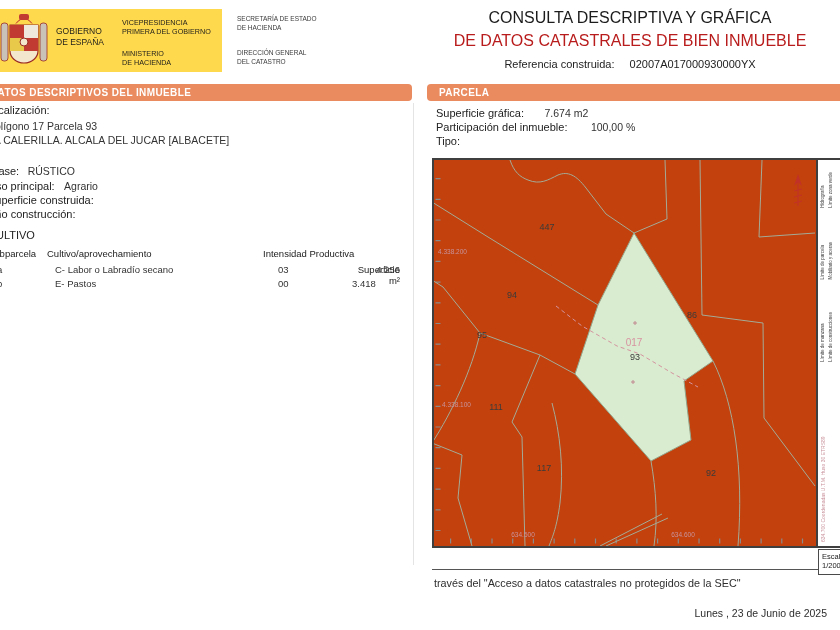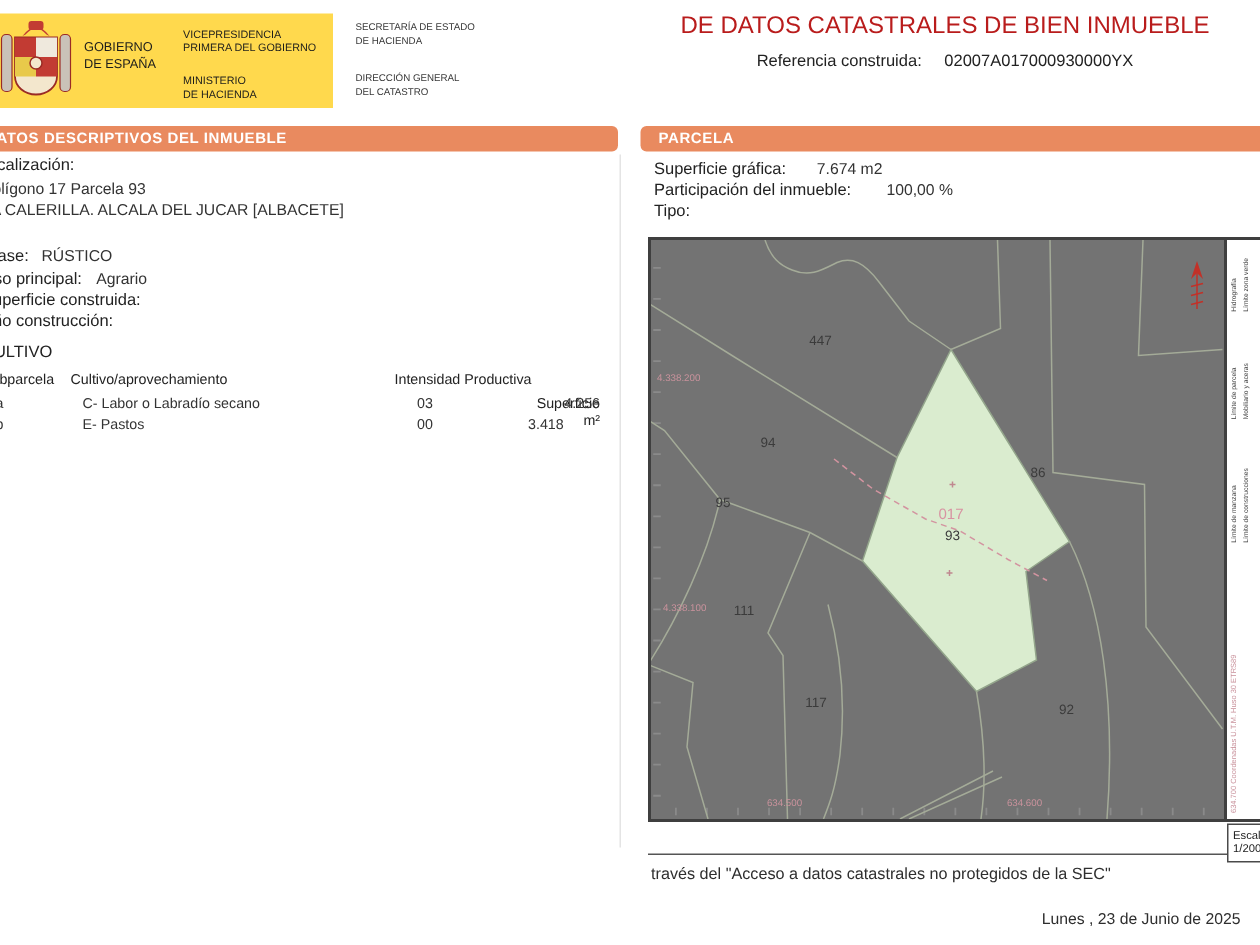--- a/index.html
+++ b/index.html
@@ -40,20 +40,21 @@
 PRIMERA DEL GOBIERNO</div>
   <div class="abs pre b" style="left:126px;top:40px;font-size:7.2px;line-height:1.3;color:#1d1d1b">MINISTERIO
 DE HACIENDA</div>
 </div>
 <div class="abs pre b" style="left:237px;top:14px;font-size:6.5px;line-height:1.4;color:#3a3a3a">SECRETARÍA DE ESTADO
 DE HACIENDA</div>
 <div class="abs pre b" style="left:237px;top:48px;font-size:6.5px;line-height:1.4;color:#3a3a3a">DIRECCIÓN GENERAL
 DEL CATASTRO</div>
 
 <div class="abs" style="left:428px;top:6px;width:404px;text-align:center">
+  <div class="b" style="font-size:16px;line-height:1.45;color:#1c1c1c">CONSULTA DESCRIPTIVA Y GRÁFICA</div>
   <div class="b" style="font-size:16px;line-height:1.45;color:#b91c1c">DE DATOS CATASTRALES DE BIEN INMUEBLE</div>
   <div style="margin-top:6px;font-size:11px">
     <span class="b">Referencia construida:</span>
     <span style="margin-left:12px">02007A017000930000YX</span>
   </div>
 </div>
 
 <div class="abs" style="left:413px;top:103px;width:1px;height:462px;background:#e4e4e4"></div>
 
 <div class="banner" style="left:-14px;top:84px;width:422px;padding-left:4px">DATOS DESCRIPTIVOS DEL INMUEBLE</div>
@@ -108,21 +109,21 @@
 </div>
 <div class="abs" style="left:436px;top:117px">
   <span class="t11 b">Participación del inmueble:</span>
   <span class="t105" style="margin-left:19px">100,00 %</span>
 </div>
 <div class="abs" style="left:436px;top:131px">
   <span class="t11 b">Tipo:</span>
   <span class="t105" style="margin-left:5px"></span>
 </div>
 
-<div class="abs" style="left:432px;top:158px;width:382px;height:386px;border:2px solid #3f3f3f;background:#737373">
+<div class="abs" style="left:432px;top:158px;width:382px;height:386px;border:2px solid #3f3f3f;background:#c2410c">
   <svg width="382" height="386" viewBox="0 0 382 386">
 
     <line x1="4" y1="18" x2="4" y2="380" stroke="#8a8a8a" stroke-width="5" stroke-dasharray="1.2 19.5"></line>
     <line x1="16" y1="381" x2="378" y2="381" stroke="#8a8a8a" stroke-width="5" stroke-dasharray="1.2 19.5"></line>
 
     <polygon points="200,73 237,133 279,201 250,221 257,280 217,301 141,214 164,145" fill="#daeccf" stroke="#93a58b" stroke-width="1"></polygon>
 
     <g fill="none" stroke="#a4ab98" stroke-width="1">
       <path d="M 76,0 C 80,12 86,17 94,20 C 106,25 114,20 124,15 C 134,11 142,15 152,28 L 172,54 L 200,73"></path>
       <path d="M -2,42 L 54,77 L 164,145"></path>

